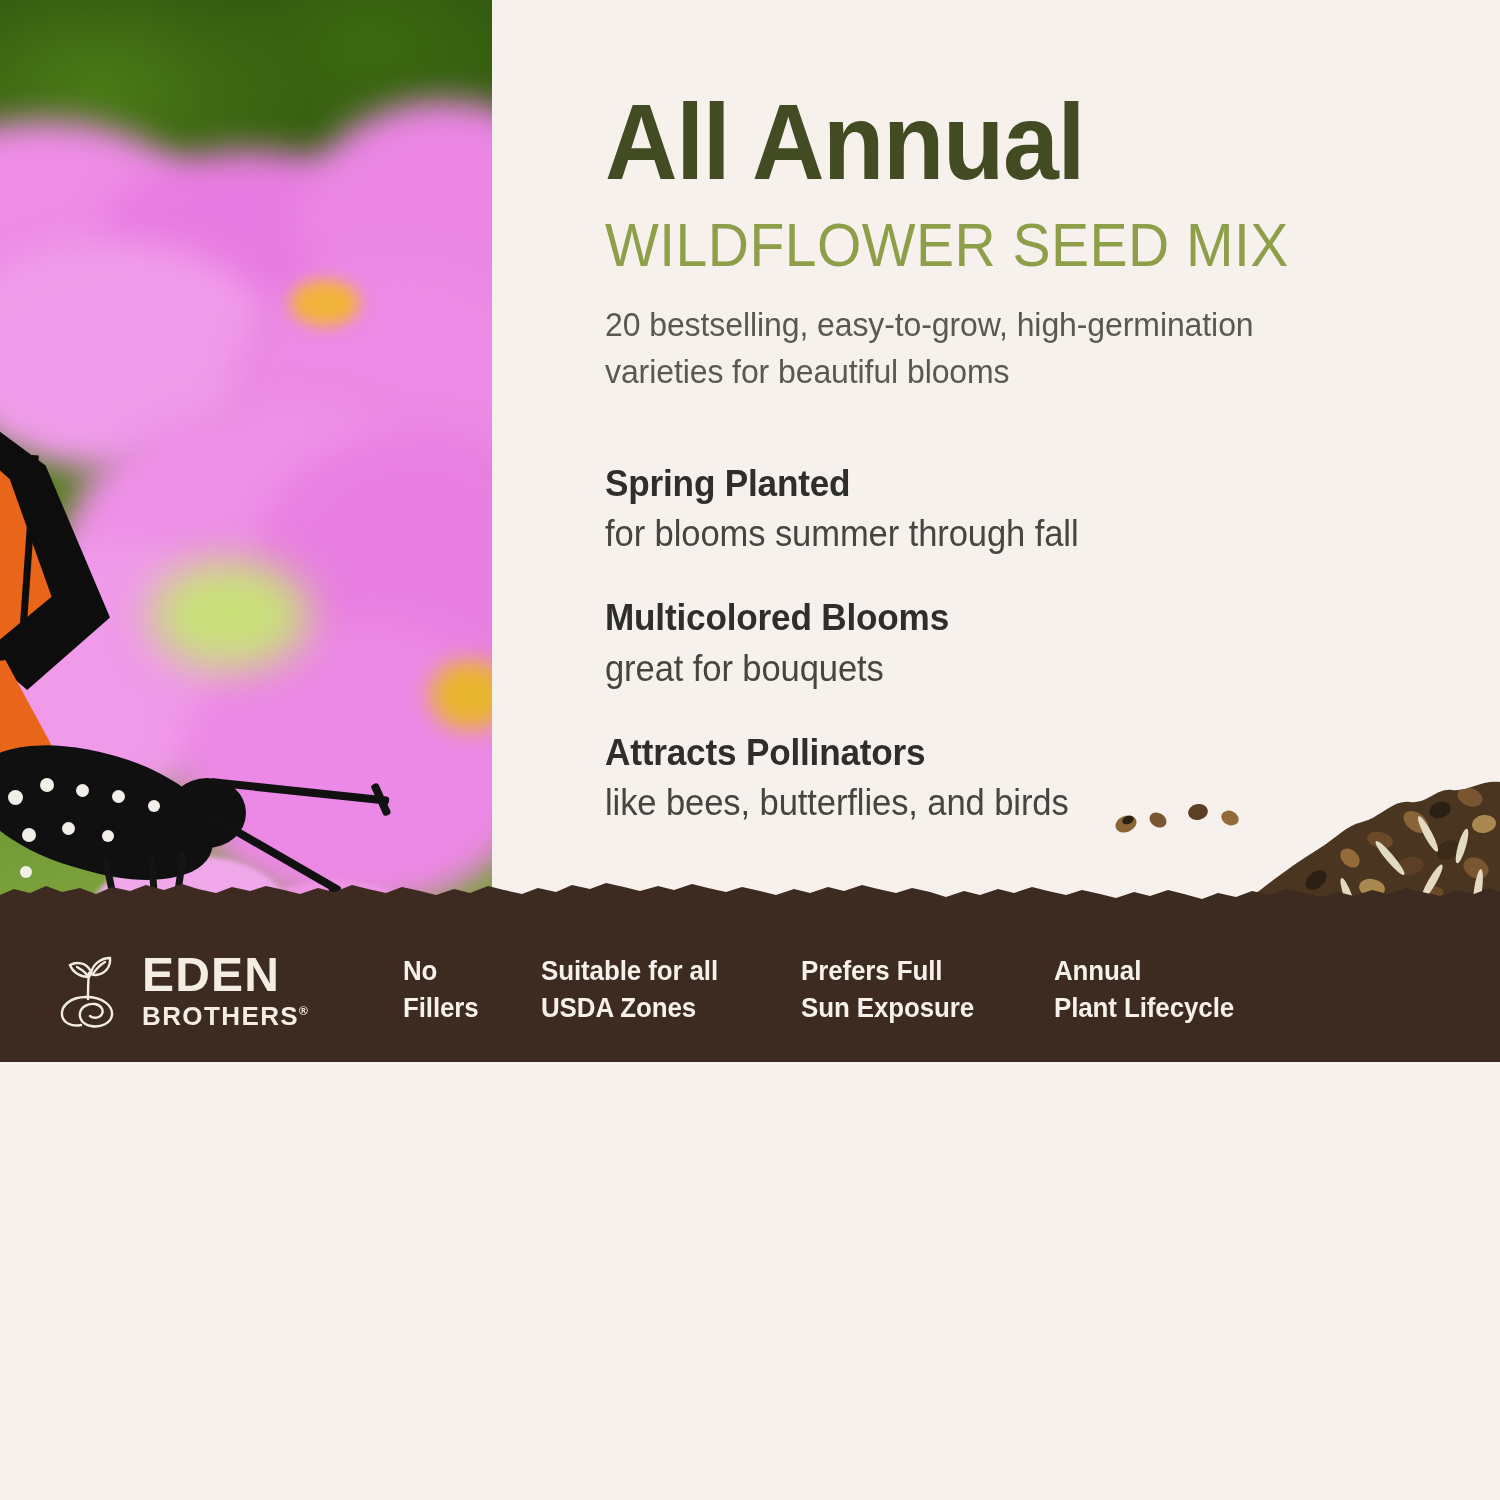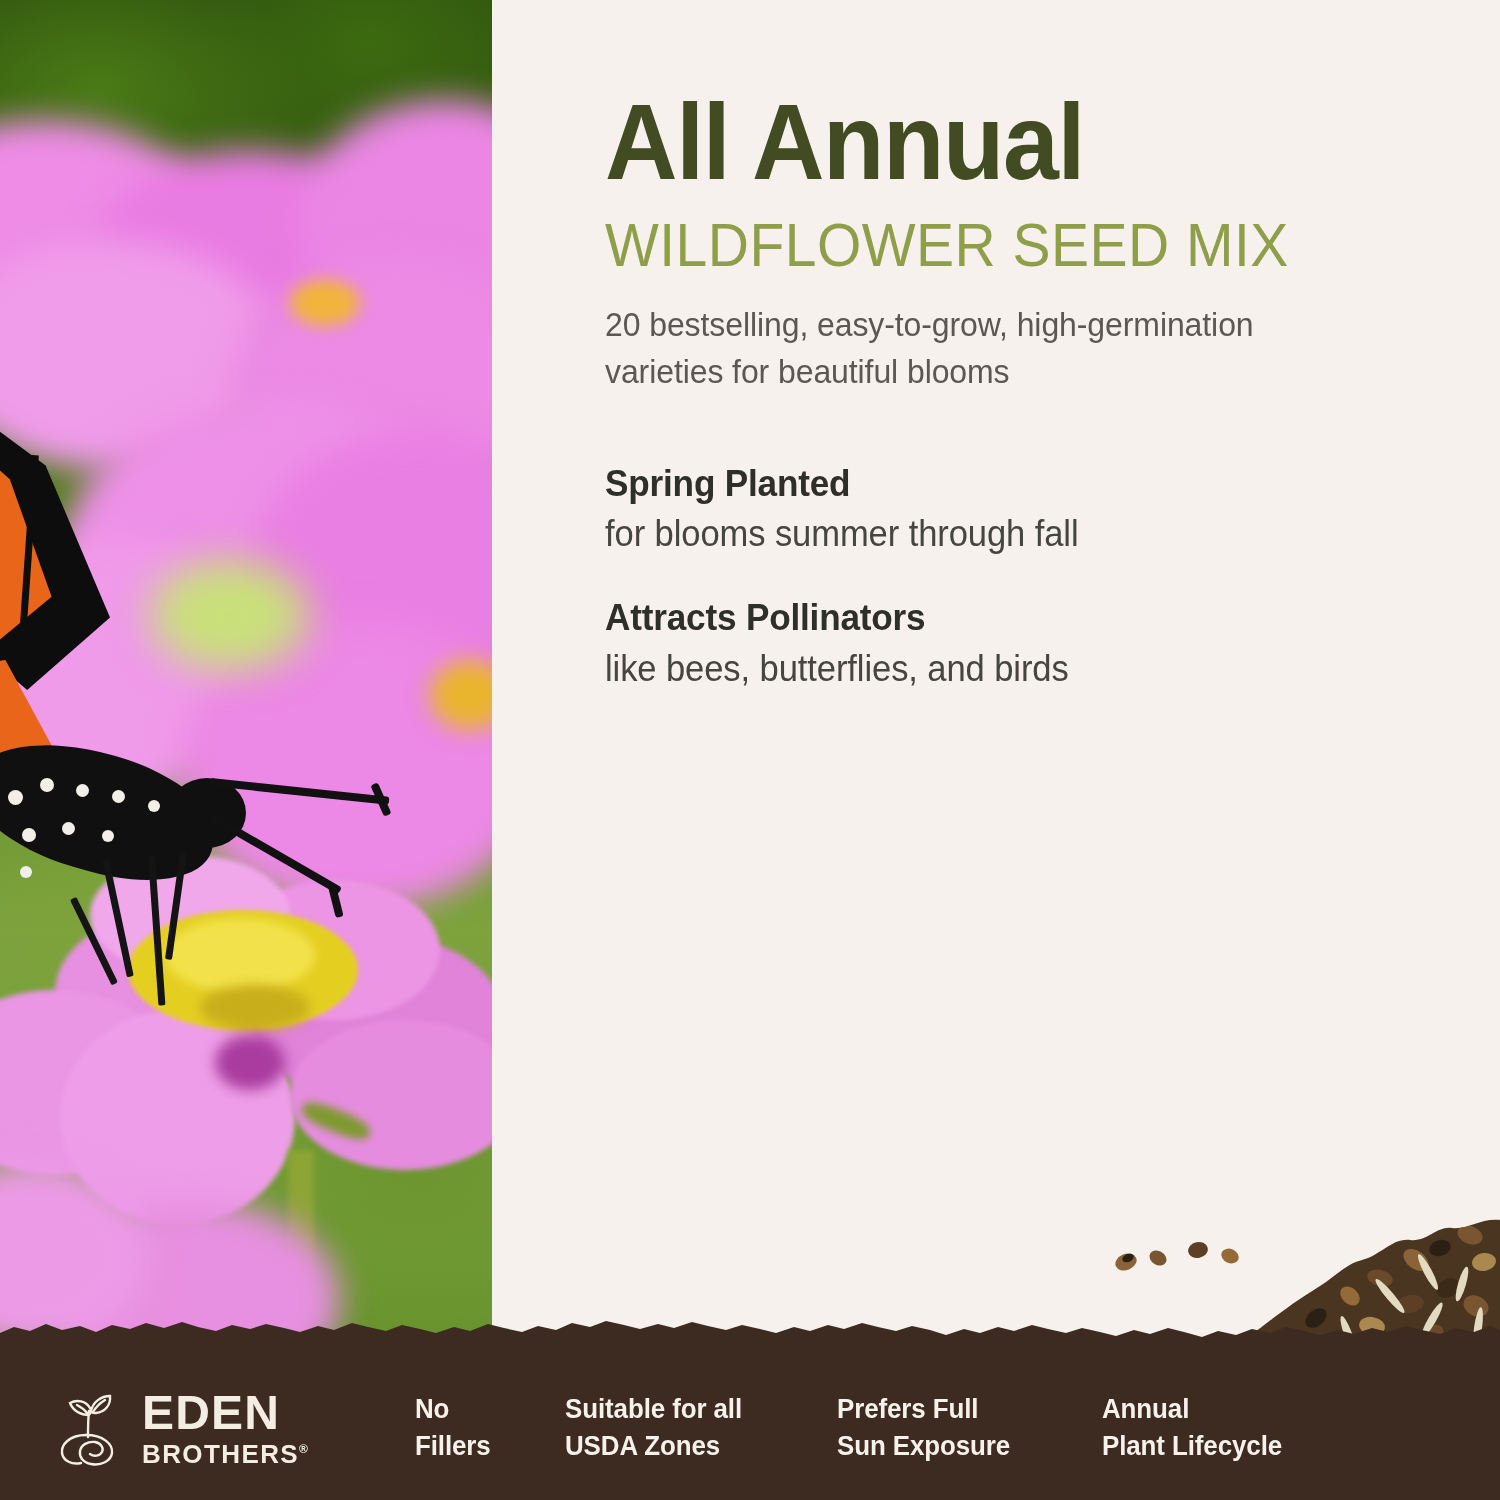--- a/index.html
+++ b/index.html
@@ -1,21 +1,21 @@
 <!DOCTYPE html>
 <html><head>
 <meta charset="utf-8">
 <style>
   html,body{margin:0;padding:0;}
   body{
     width:1500px;height:1500px;
     font-family:"Liberation Sans",sans-serif;
     background:#F6F1EC;overflow:hidden;
   }
-  .canvas{position:relative;width:1500px;height:1500px;overflow:hidden;background:#000000;}
+  .canvas{position:relative;width:1500px;height:1062px;overflow:hidden;background:#000000;}
 
   
   .photo{position:absolute;left:0;top:0;width:492px;height:1500px;overflow:hidden;background:#2f5211;}
   .ph-layer{position:absolute;inset:0;}
   .bg-green{
     background:
       radial-gradient(ellipse 300px 200px at 20% 6%, #4a7a16 0%, rgba(74,122,22,0) 70%),
       radial-gradient(ellipse 260px 180px at 75% 3%, #3c6a10 0%, rgba(60,106,16,0) 70%),
       radial-gradient(ellipse 400px 300px at 55% 62%, #7fa33c 0%, rgba(127,163,60,0) 72%),
       radial-gradient(ellipse 320px 260px at 85% 78%, #6d9630 0%, rgba(109,150,48,0) 70%),
@@ -78,21 +78,21 @@
   
   .seeds{position:absolute;right:0;bottom:0;width:420px;height:300px;overflow:hidden;pointer-events:none;}
 
   
   .soil{position:absolute;left:0;bottom:0;width:1500px;height:185px;}
   .soil-edge{position:absolute;left:0;top:0;width:1500px;height:46px;display:block;}
   .soil-body{position:absolute;left:0;top:40px;width:1500px;height:145px;background:#3D2B21;}
 
   .footer-row{
     position:absolute;left:0;bottom:0;width:1500px;height:145px;
-    display:flex;align-items:center;gap:12px;
+    display:flex;align-items:center;
   }
   .logo{display:flex;align-items:center;margin-left:55px;width:255px;}
   .logo-mark{width:74px;height:78px;flex:0 0 auto;}
   .logo-words{margin-left:13px;color:#F3EDE3;line-height:1;}
   .logo-eden{font-size:48px;font-weight:700;letter-spacing:1.2px;}
   .logo-bros{font-size:26px;font-weight:700;letter-spacing:1.4px;margin-top:4px;}
   .logo-bros sup{font-size:12px;vertical-align:super;}
 
   .badge{color:#F6F1EA;font-weight:700;font-size:27px;line-height:1.34;
          letter-spacing:-0.1px;transform:scaleX(0.96);transform-origin:left center;}
@@ -183,20 +183,24 @@
       <div class="subtitle">WILDFLOWER SEED MIX</div>
       <div class="lede">
         <div>20 bestselling, easy-to-grow, high-germination</div>
         <div>varieties for beautiful blooms</div>
       </div>
 
       <div class="features">
         <div class="feature">
           <div class="f-head">Spring Planted</div>
           <div class="f-sub">for blooms summer through fall</div>
+        </div>
+        <div class="feature">
+          <div class="f-head">Multicolored Blooms</div>
+          <div class="f-sub">great for bouquets</div>
         </div>
         <div class="feature">
           <div class="f-head">Attracts Pollinators</div>
           <div class="f-sub">like bees, butterflies, and birds</div>
         </div>
       </div>
     </div>
   </div>
 
   <div class="seeds">

